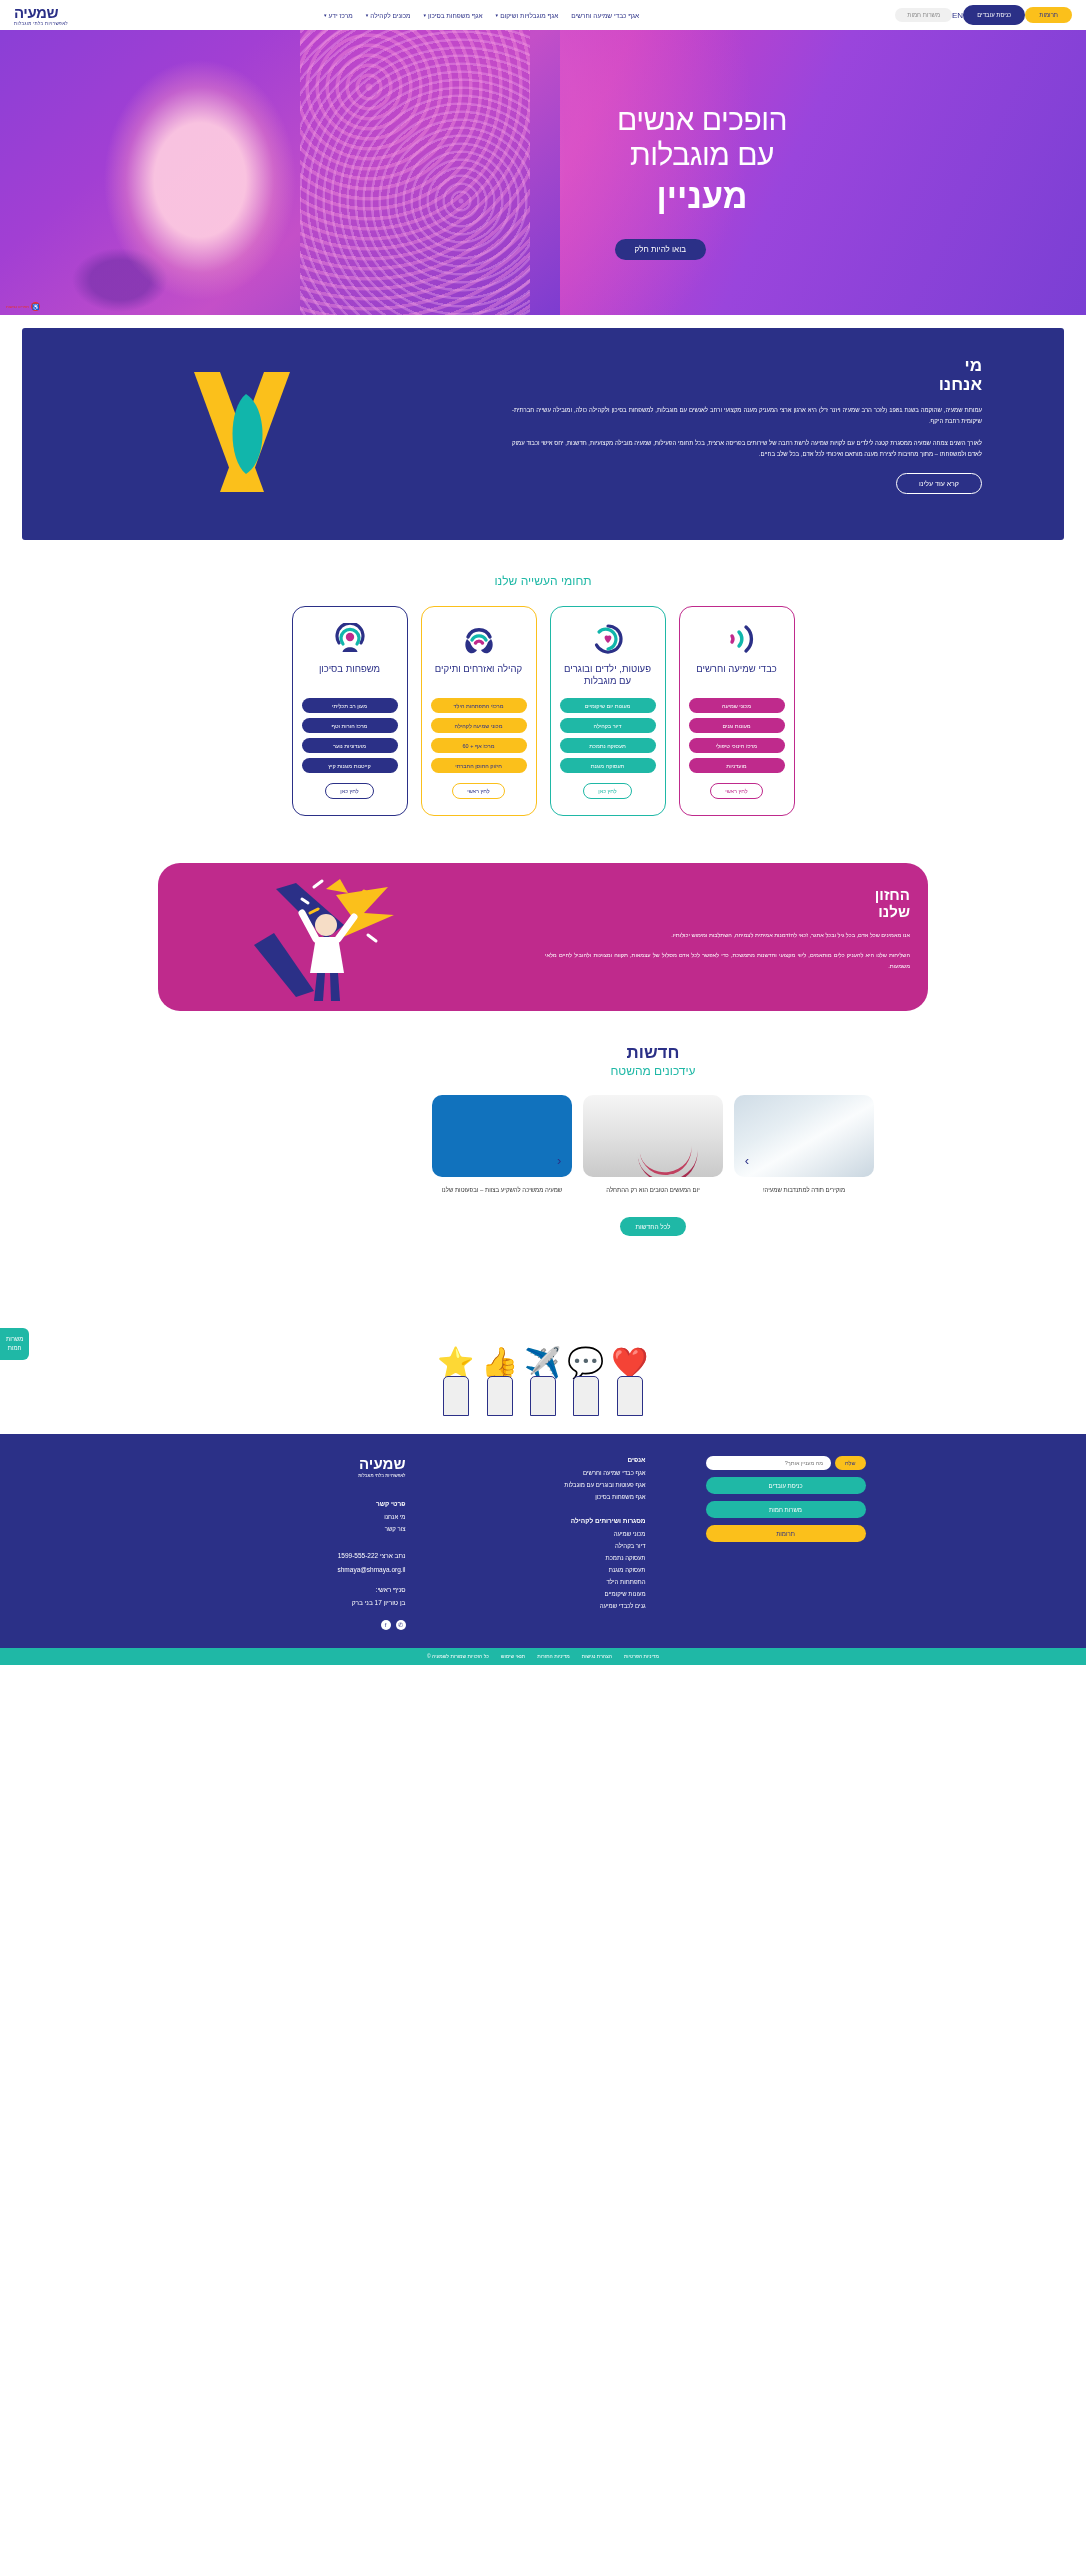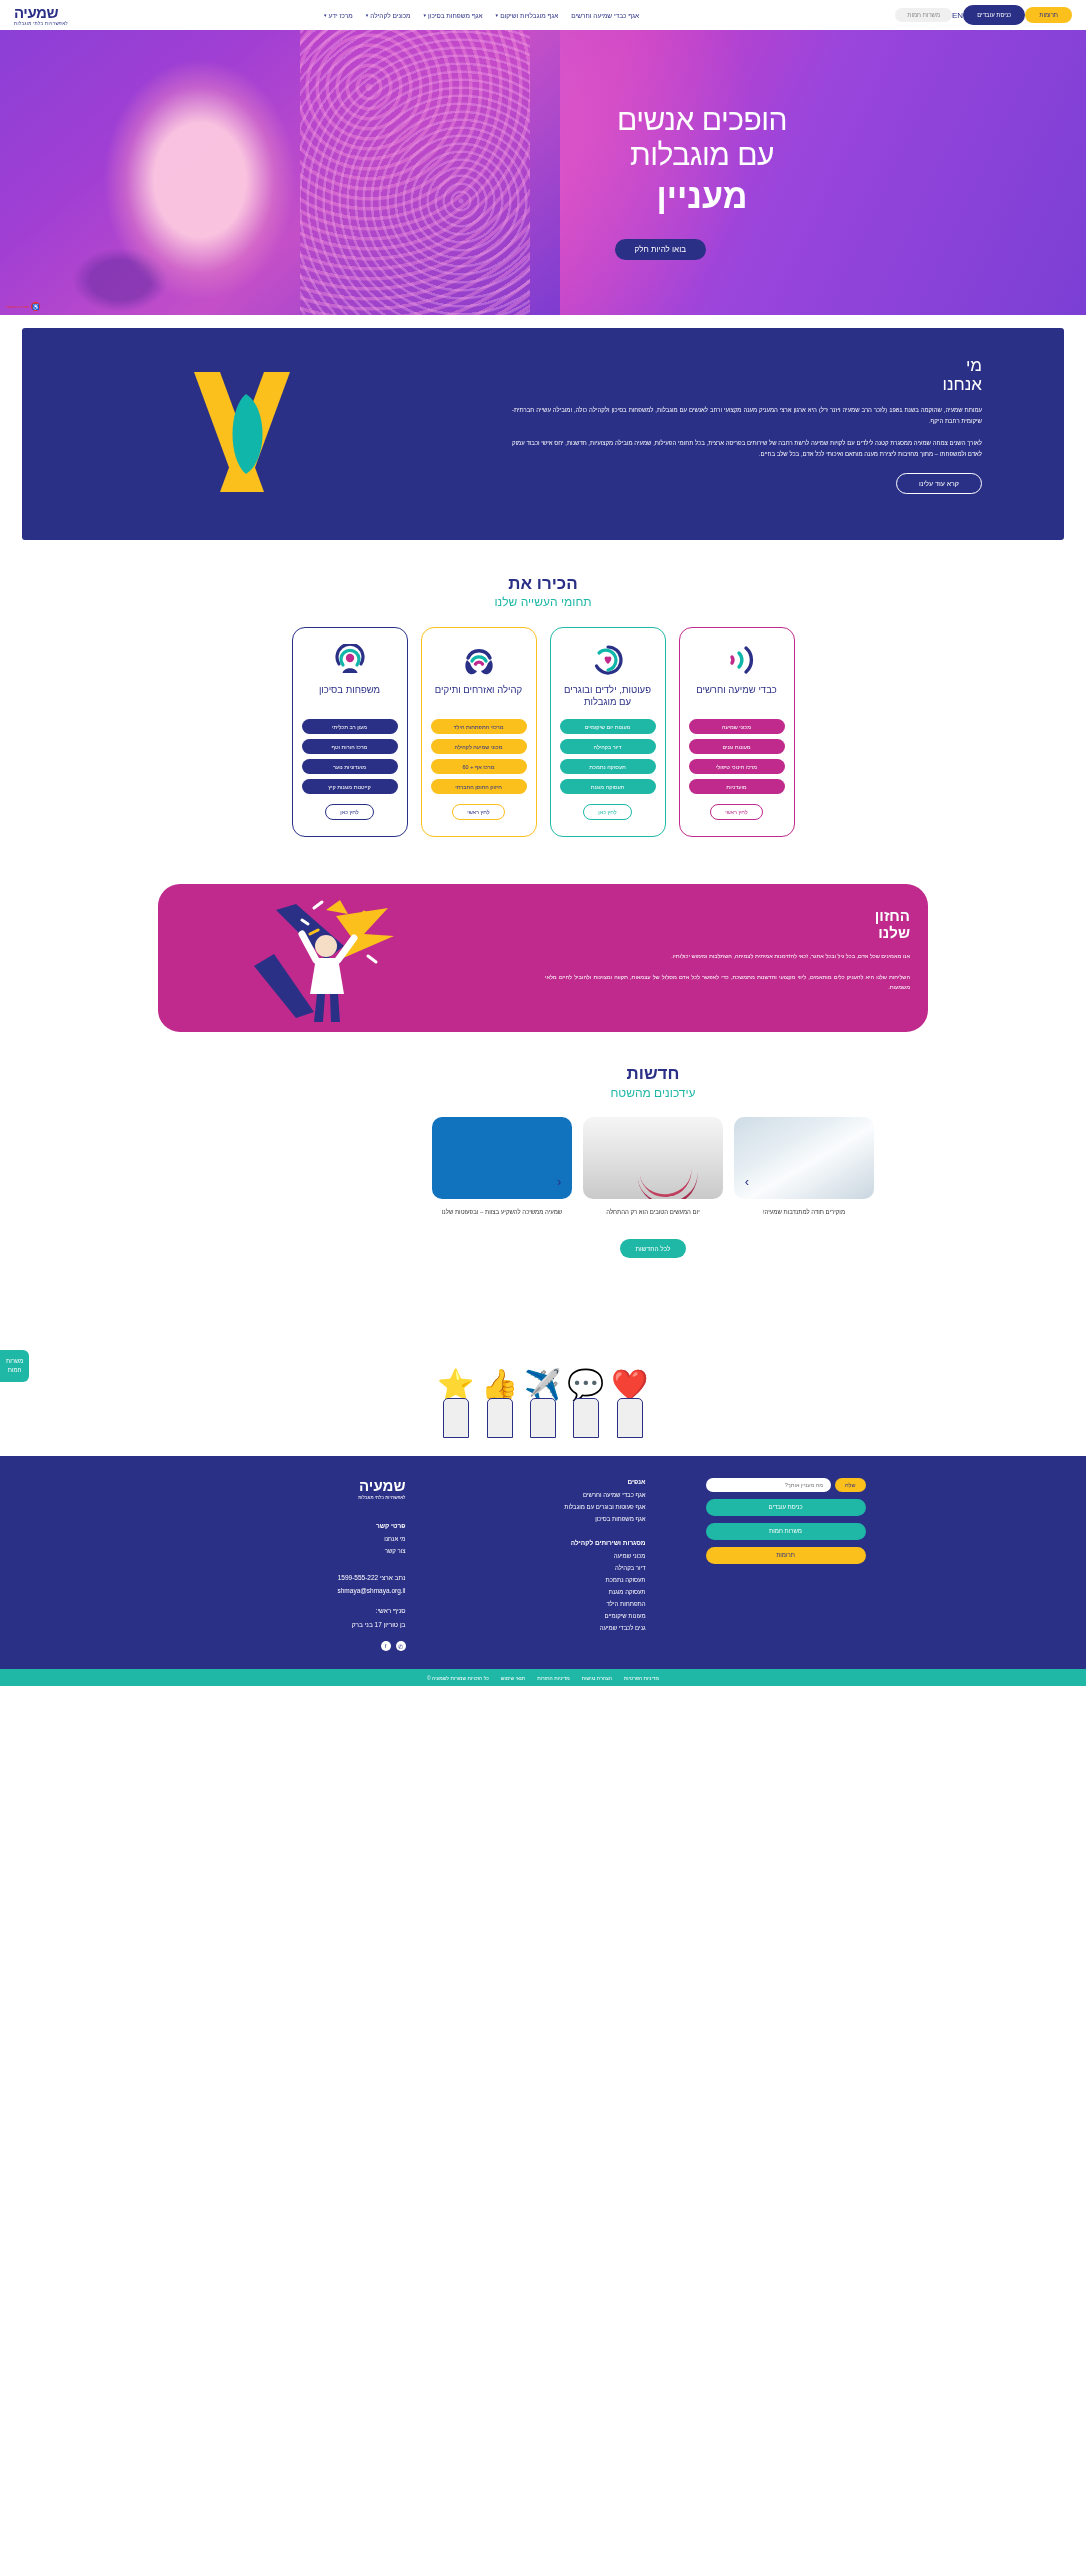--- a/index.html
+++ b/index.html
@@ -69,21 +69,21 @@
   }
   .access-circle{width:9px;height:9px;border-radius:50%;background:#e8332a;color:#fff;font-size:6px;display:flex;align-items:center;justify-content:center;}
   .access-label{font-size:4px;color:#e8332a;white-space:nowrap;}
 
   
   .about{
     position:relative;width:1042px;margin:13px auto 0;height:212px;background:#2b3087;
     border-radius:3px;overflow:hidden;
   }
   .about-inner{position:absolute;right:82px;top:28px;width:470px;text-align:right;}
-  .about-title{color:#fff;font-size:17px;font-weight:normal;line-height:1.12;}
+  .about-title{color:#fff;font-size:17px;font-weight:bold;line-height:1.12;}
   .about-p{color:#fff;font-size:6px;line-height:1.85;margin-top:11px;text-align:justify;direction:rtl;}
   .about-p2{margin-top:11px;}
   .about-btn{
     display:inline-block;margin-top:13px;border:1px solid #fff;color:#fff;background:transparent;
     border-radius:20px;padding:6px 22px;font-size:7px;cursor:pointer;
   }
   .about-logo{position:absolute;left:150px;top:36px;width:160px;height:148px;}
 
   
   .sec-head{text-align:center;margin-top:34px;}
@@ -226,21 +226,20 @@
   </div>
   <svg class="about-logo" viewBox="0 0 160 148">
     <path d="M22 8 L48 8 L92 128 L66 128 Z" fill="#fbc01b"></path>
     <path d="M92 8 L118 8 L74 128 L48 128 Z" fill="#fbc01b"></path>
     <path d="M58 34 L92 34 L92 104 L58 104 Z" fill="#11b6ab" opacity="0"></path>
     <path d="M74 30 C96 44 96 96 74 110 C56 96 56 44 74 30 Z" fill="#11b6ab"></path>
   </svg>
 </div>
 
 <div class="sec-head">
-  <div class="sec-title">הכירו את</div>
   <div class="sec-sub">תחומי העשייה שלנו</div>
 </div>
 
 <div class="cards">
 
   <div class="card" style="border-color:#bf2a8c">
     <div class="card-icon">
       <svg width="34" height="32" viewBox="0 0 34 32">
         <path d="M26 4 A16 16 0 0 1 26 28" stroke="#2b3087" stroke-width="3.4" fill="none" stroke-linecap="round"></path>
         <path d="M19 9 A10 10 0 0 1 19 23" stroke="#11b6ab" stroke-width="3.4" fill="none" stroke-linecap="round"></path>

